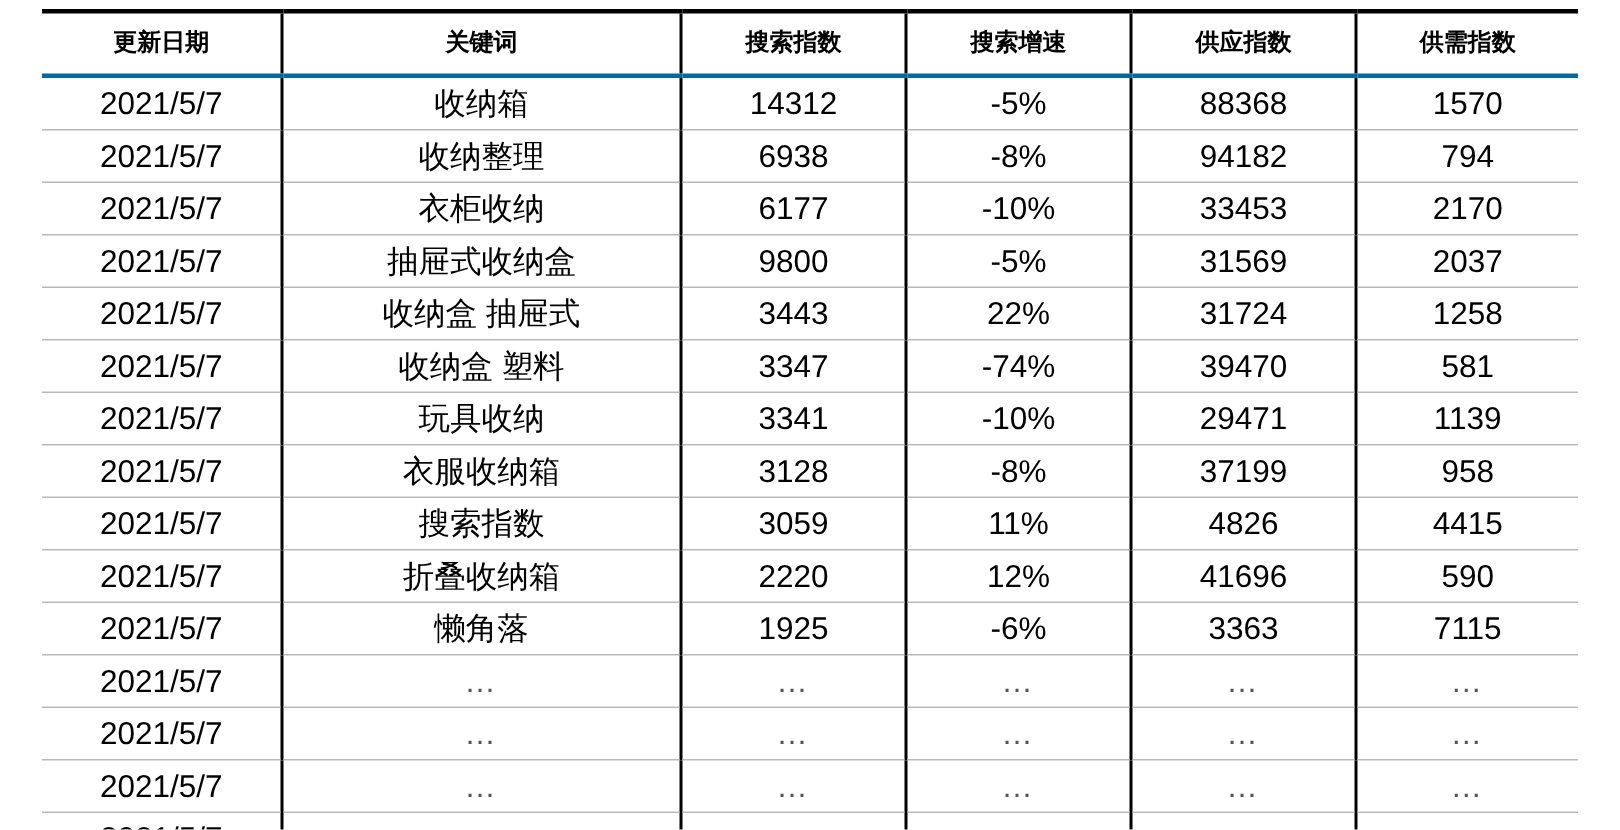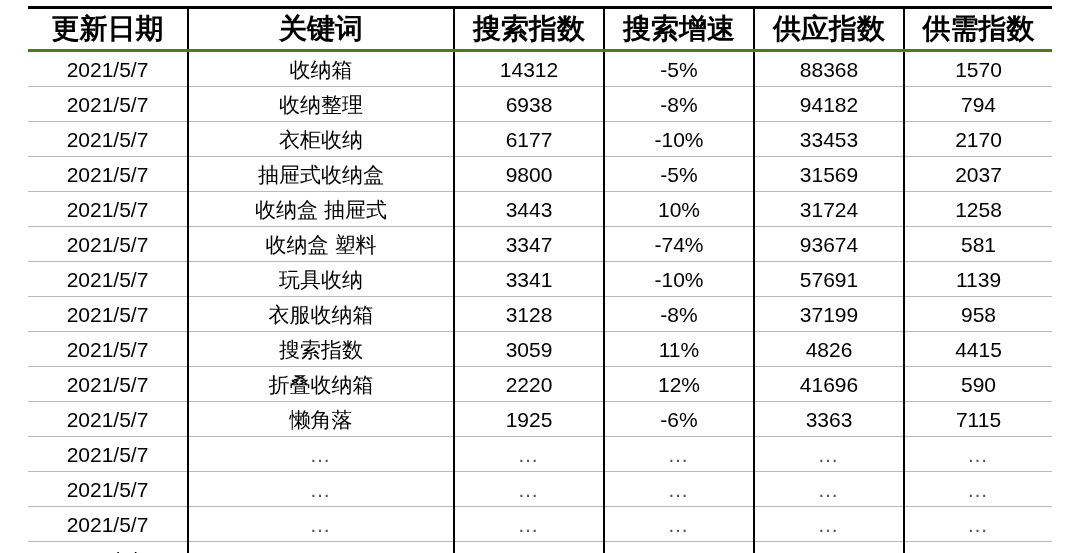--- a/index.html
+++ b/index.html
@@ -35,24 +35,24 @@
     border-right: 2px solid #000000;
     border-bottom: 1px solid #b9b9b9;
     white-space: nowrap;
   }
   table.data-table th:last-child,
   table.data-table td:last-child {
     border-right: none;
   }
   table.data-table thead th {
     font-weight: bold;
-    font-size: 28px;
+    font-size: 16px;
     height: 40px;
     border-top: 3px solid #000000;
-    border-bottom: 3px solid #4d7c0f;
+    border-bottom: 3px solid #0369a1;
   }
   table.data-table tbody tr:last-child td {
     border-bottom: 3px solid #000000;
   }
   td.dots {
     color: #555555;
     font-size: 18px;
     letter-spacing: 2px;
   }
   col.c0 { width: 160px; }
@@ -115,38 +115,38 @@
         <td>抽屉式收纳盒</td>
         <td>9800</td>
         <td>-5%</td>
         <td>31569</td>
         <td>2037</td>
       </tr>
       <tr>
         <td>2021/5/7</td>
         <td>收纳盒 抽屉式</td>
         <td>3443</td>
-        <td>10%</td>
+        <td>22%</td>
         <td>31724</td>
         <td>1258</td>
       </tr>
       <tr>
         <td>2021/5/7</td>
         <td>收纳盒 塑料</td>
         <td>3347</td>
         <td>-74%</td>
-        <td>93674</td>
+        <td>39470</td>
         <td>581</td>
       </tr>
       <tr>
         <td>2021/5/7</td>
         <td>玩具收纳</td>
         <td>3341</td>
         <td>-10%</td>
-        <td>57691</td>
+        <td>29471</td>
         <td>1139</td>
       </tr>
       <tr>
         <td>2021/5/7</td>
         <td>衣服收纳箱</td>
         <td>3128</td>
         <td>-8%</td>
         <td>37199</td>
         <td>958</td>
       </tr>

